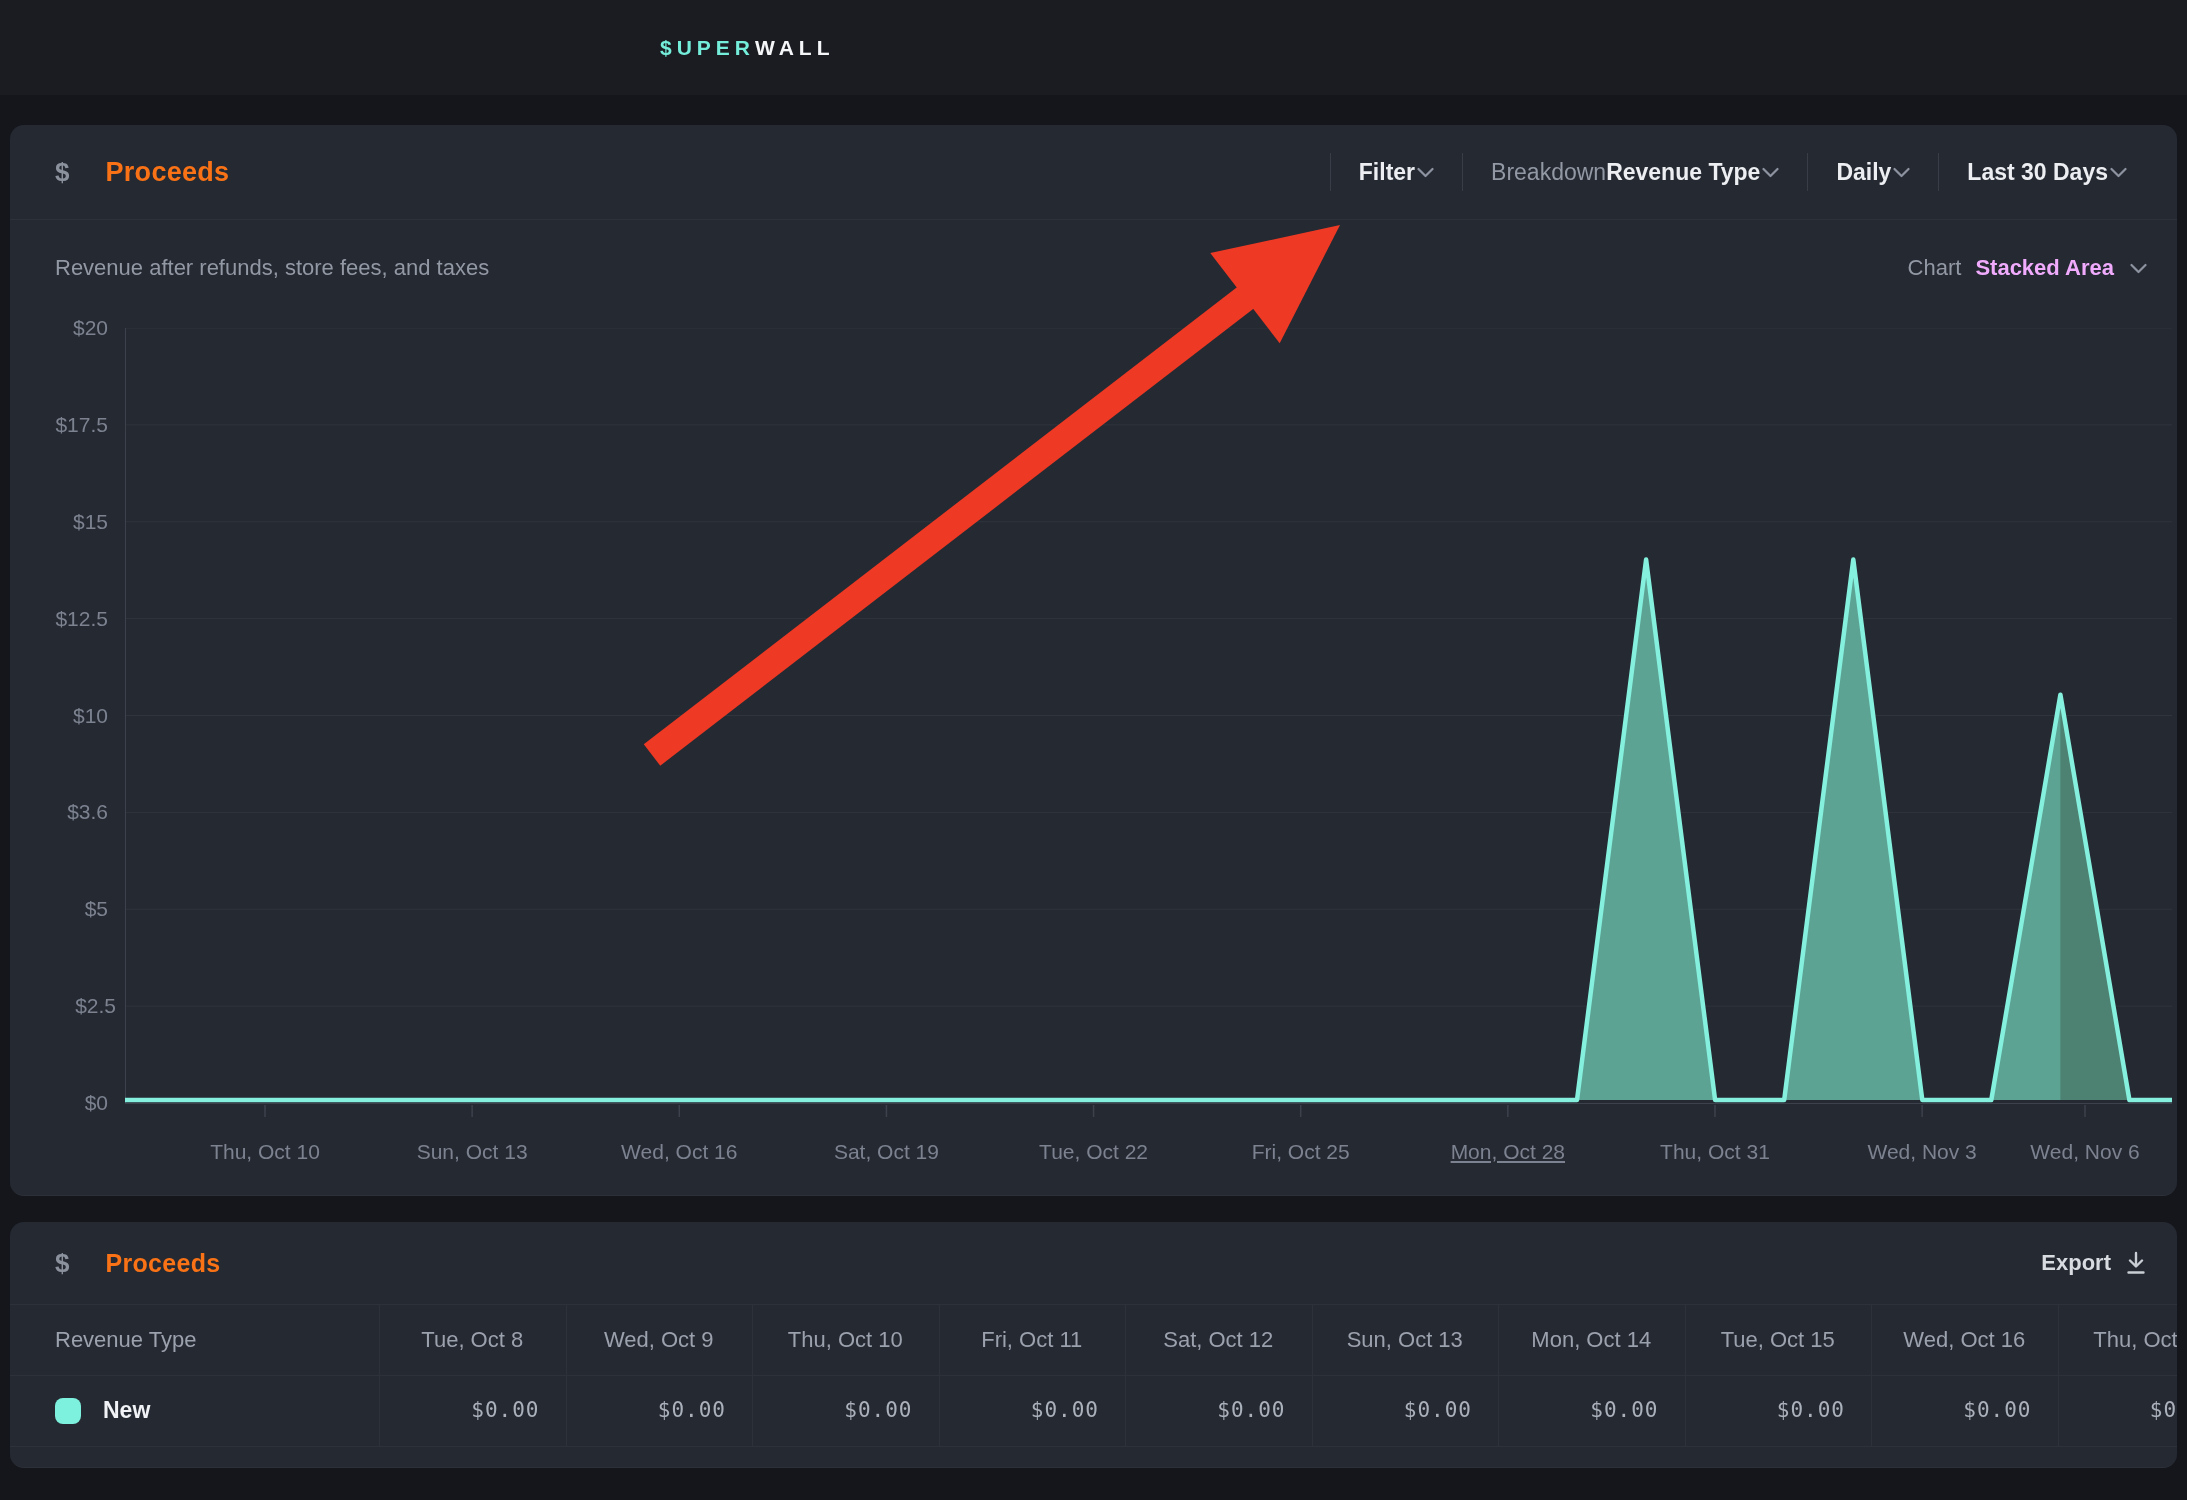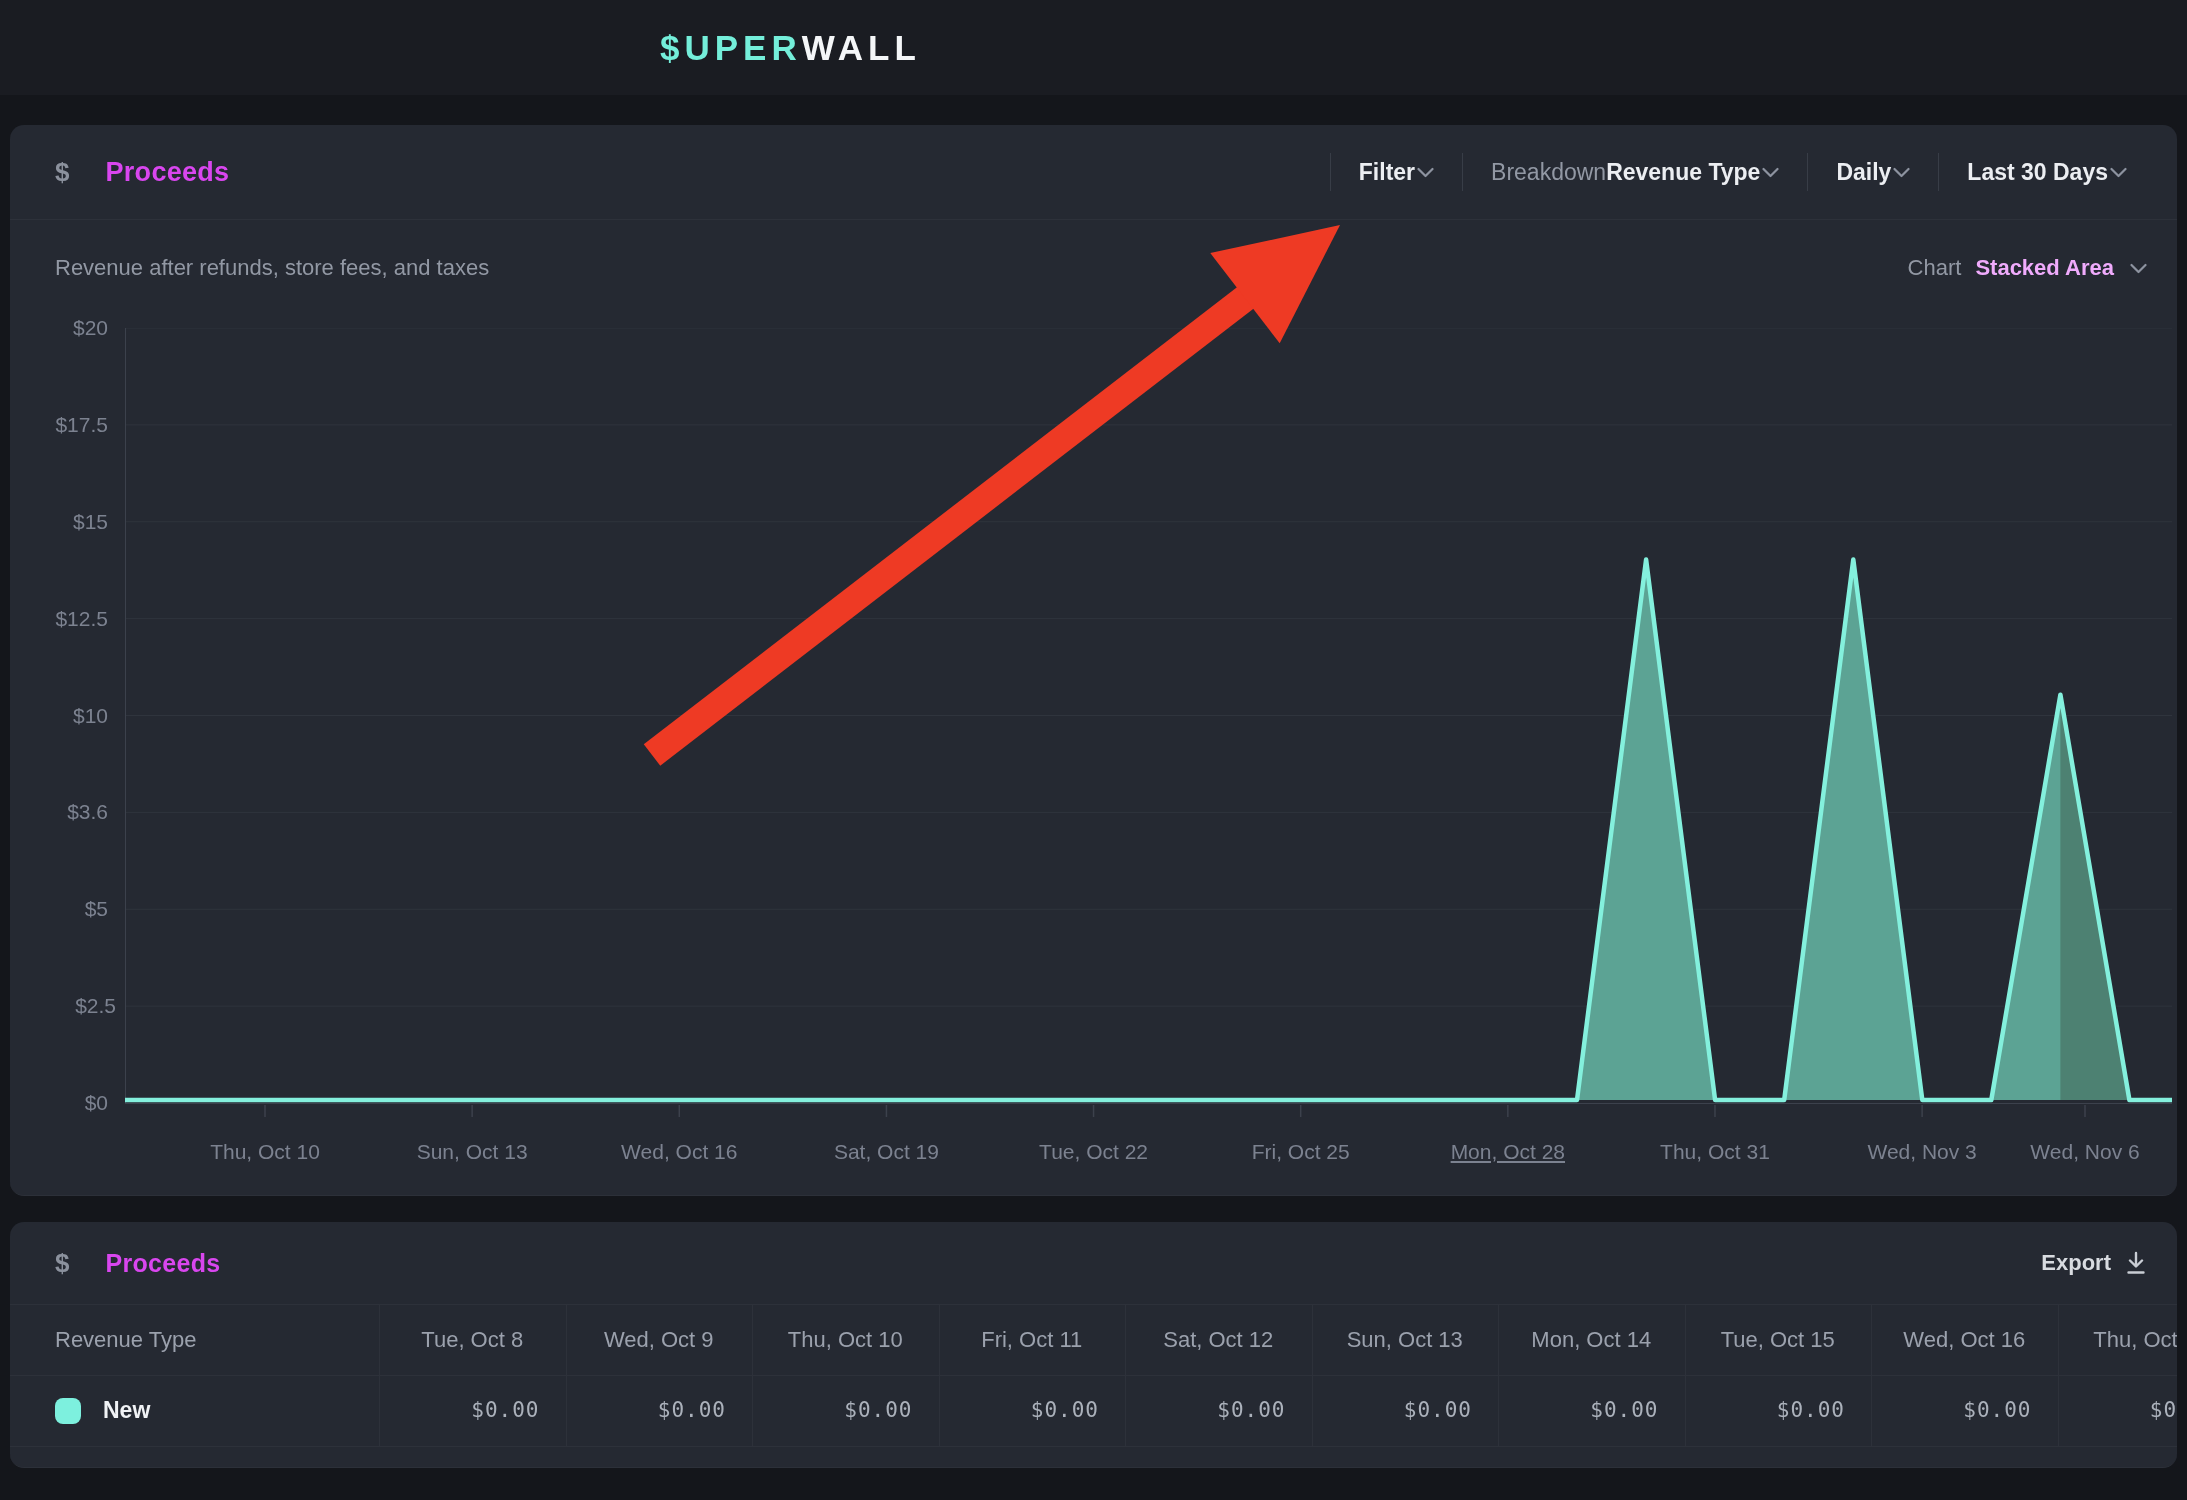--- a/index.html
+++ b/index.html
@@ -3,30 +3,30 @@
 <meta charset="utf-8">
 <style>
   html,body{margin:0;padding:0;background:#14161b;}
   #screen{position:relative;width:2187px;height:1500px;overflow:hidden;
     background:#14161b;font-family:"Liberation Sans",sans-serif;
     -webkit-font-smoothing:antialiased;}
   .abs{position:absolute;}
   
   .topbar{left:0;top:0;width:2187px;height:95px;background:#1a1c22;}
   .logo{left:660px;top:0;height:95px;display:flex;align-items:center;
-    font-size:35px;font-weight:800;letter-spacing:5px;}
+    font-size:21px;font-weight:800;letter-spacing:5px;}
   .logo .accent{color:#74eeda;}
   .logo .rest{color:#f4f6f8;}
   
   .card{background:#252932;border-radius:14px;border-bottom:1px solid #2c3039;}
   .chart-card{left:10px;top:125px;width:2167px;height:1070px;overflow:hidden;}
   .table-card{left:10px;top:1222px;width:2167px;height:245px;overflow:hidden;}
   .card-header{left:0;top:0;width:100%;height:94px;display:flex;align-items:center;}
   .dollar{color:#8b919d;font-size:26px;font-weight:600;margin-left:45px;}
-  .card-title{color:#d946ef;font-size:27px;font-weight:700;margin-left:36px;letter-spacing:.3px;}
+  .card-title{color:#f97316;font-size:27px;font-weight:700;margin-left:36px;letter-spacing:.3px;}
   .hdiv{left:0;width:2167px;height:1px;background:#2d313a;}
   
   .controls{right:22px;top:0;height:94px;display:flex;align-items:center;}
   .ctl{display:flex;align-items:center;padding:0 28px;gap:0;cursor:pointer;}
   .ctl .lab{color:#9298a4;font-size:23px;font-weight:500;}
   .ctl .val{color:#eceef2;font-size:23px;font-weight:600;white-space:nowrap;}
   .vsep{width:1px;height:38px;background:#383d47;}
   .chev{margin-left:2px;flex:none;}
   
   .subtitle{left:45px;top:143px;color:#9298a4;font-size:22px;transform:translateY(-50%);}

